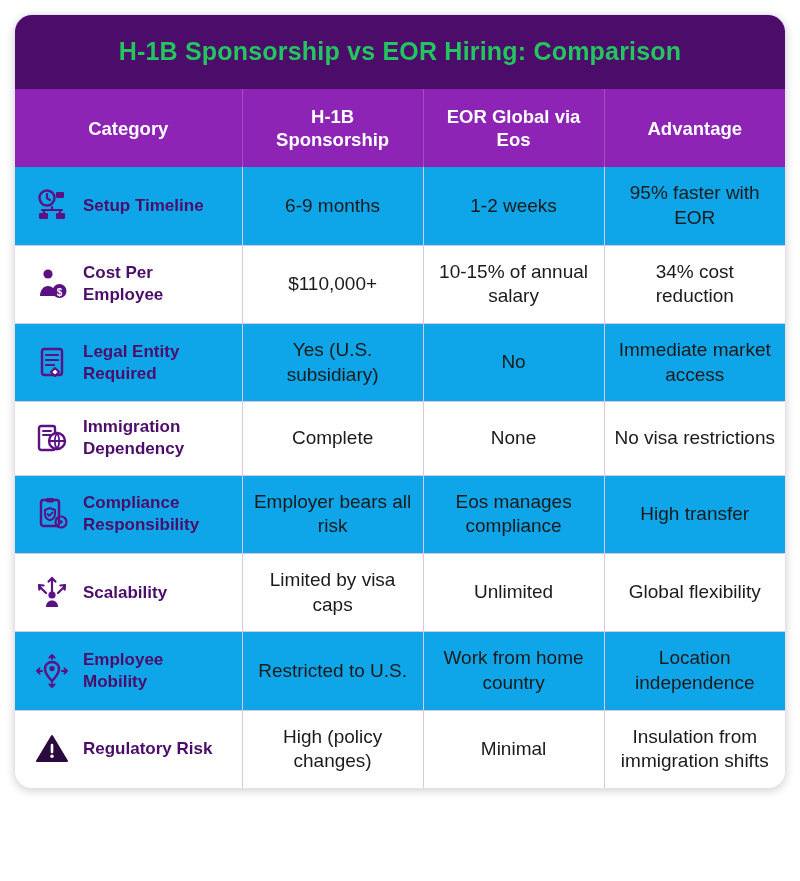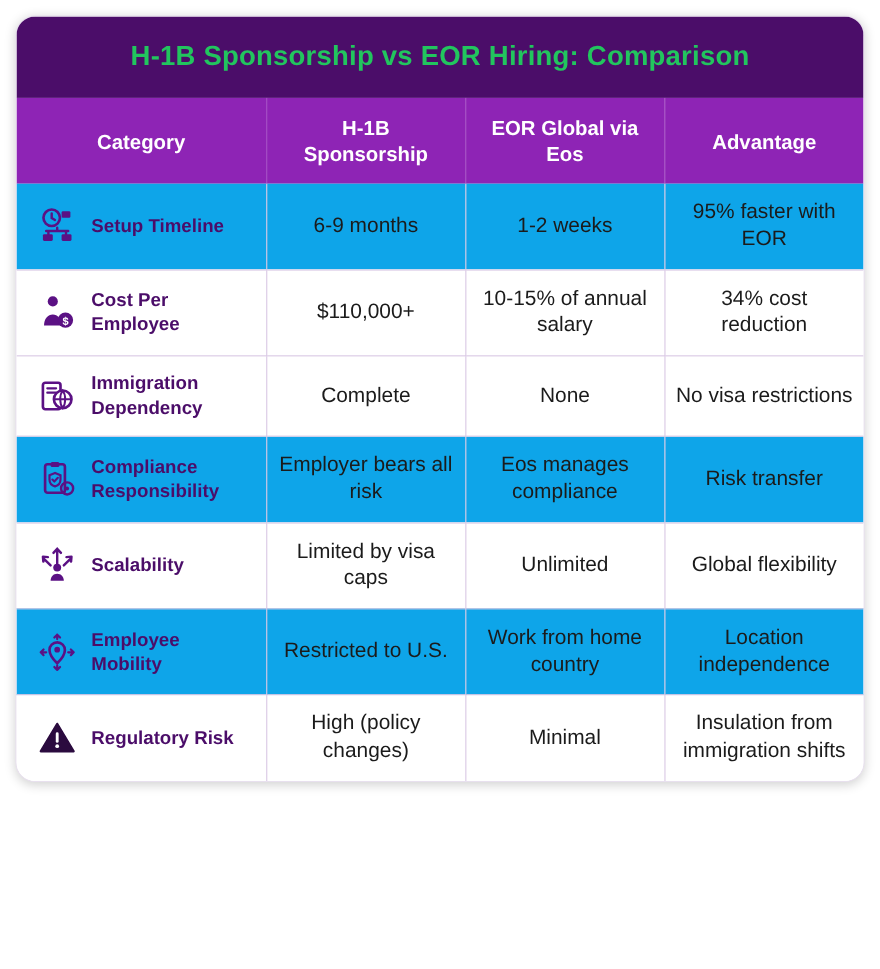--- a/index.html
+++ b/index.html
@@ -152,20 +152,37 @@
               </svg>
             </span>
             <span class="cat-label">Cost Per Employee</span>
           </div>
         </td>
         <td>$110,000+</td>
         <td>10-15% of annual salary</td>
         <td>34% cost reduction</td>
       </tr>
 
+      <tr class="alt">
+        <td class="cat">
+          <div class="cat-inner">
+            <span class="icon-box">
+              <svg width="36" height="36" viewBox="0 0 36 36">
+                <rect x="8" y="4" width="20" height="26" rx="2.5" fill="none" stroke="#5b1184" stroke-width="2.4"></rect>
+                <path d="M12 10h12M12 15h12M12 20h8" stroke="#5b1184" stroke-width="2.2" stroke-linecap="round"></path>
+                <path d="M17 27l4-4 4 4-4 4z" fill="#ffffff" stroke="#5b1184" stroke-width="2" stroke-linejoin="round"></path>
+              </svg>
+            </span>
+            <span class="cat-label">Legal Entity Required</span>
+          </div>
+        </td>
+        <td>Yes (U.S. subsidiary)</td>
+        <td>No</td>
+        <td>Immediate market access</td>
+      </tr>
 
       <tr class="plain">
         <td class="cat">
           <div class="cat-inner">
             <span class="icon-box">
               <svg width="36" height="36" viewBox="0 0 36 36">
                 <rect x="5" y="6" width="16" height="24" rx="2.2" fill="none" stroke="#5b1184" stroke-width="2.4"></rect>
                 <path d="M9 11h8M9 15h8" stroke="#5b1184" stroke-width="2" stroke-linecap="round"></path>
                 <circle cx="23" cy="21" r="8" fill="#ffffff" stroke="#5b1184" stroke-width="2.4"></circle>
                 <path d="M15 21h16M23 13c3 4 3 12 0 16-3-4-3-12 0-16z" fill="none" stroke="#5b1184" stroke-width="1.8"></path>
@@ -190,21 +207,21 @@
                 <path d="M13.6 18l1.8 1.8 3.2-3.4" fill="none" stroke="#5b1184" stroke-width="1.9" stroke-linecap="round" stroke-linejoin="round"></path>
                 <circle cx="27" cy="26" r="5.5" fill="none" stroke="#5b1184" stroke-width="2.2"></circle>
                 <circle cx="27" cy="26" r="1.8" fill="#5b1184"></circle>
               </svg>
             </span>
             <span class="cat-label">Compliance Responsibility</span>
           </div>
         </td>
         <td>Employer bears all risk</td>
         <td>Eos manages compliance</td>
-        <td>Risk transfer</td>
+        <td>High transfer</td>
       </tr>
 
       <tr class="plain">
         <td class="cat">
           <div class="cat-inner">
             <span class="icon-box">
               <svg width="36" height="36" viewBox="0 0 36 36">
                 <circle cx="18" cy="20" r="3.6" fill="#5b1184"></circle>
                 <path d="M12 32c0-4 2.6-6.5 6-6.5s6 2.5 6 6.5z" fill="#5b1184"></path>
                 <path d="M18 17V5M18 3l-3.4 3.6M18 3l3.4 3.6" fill="none" stroke="#5b1184" stroke-width="2.2" stroke-linecap="round"></path>

